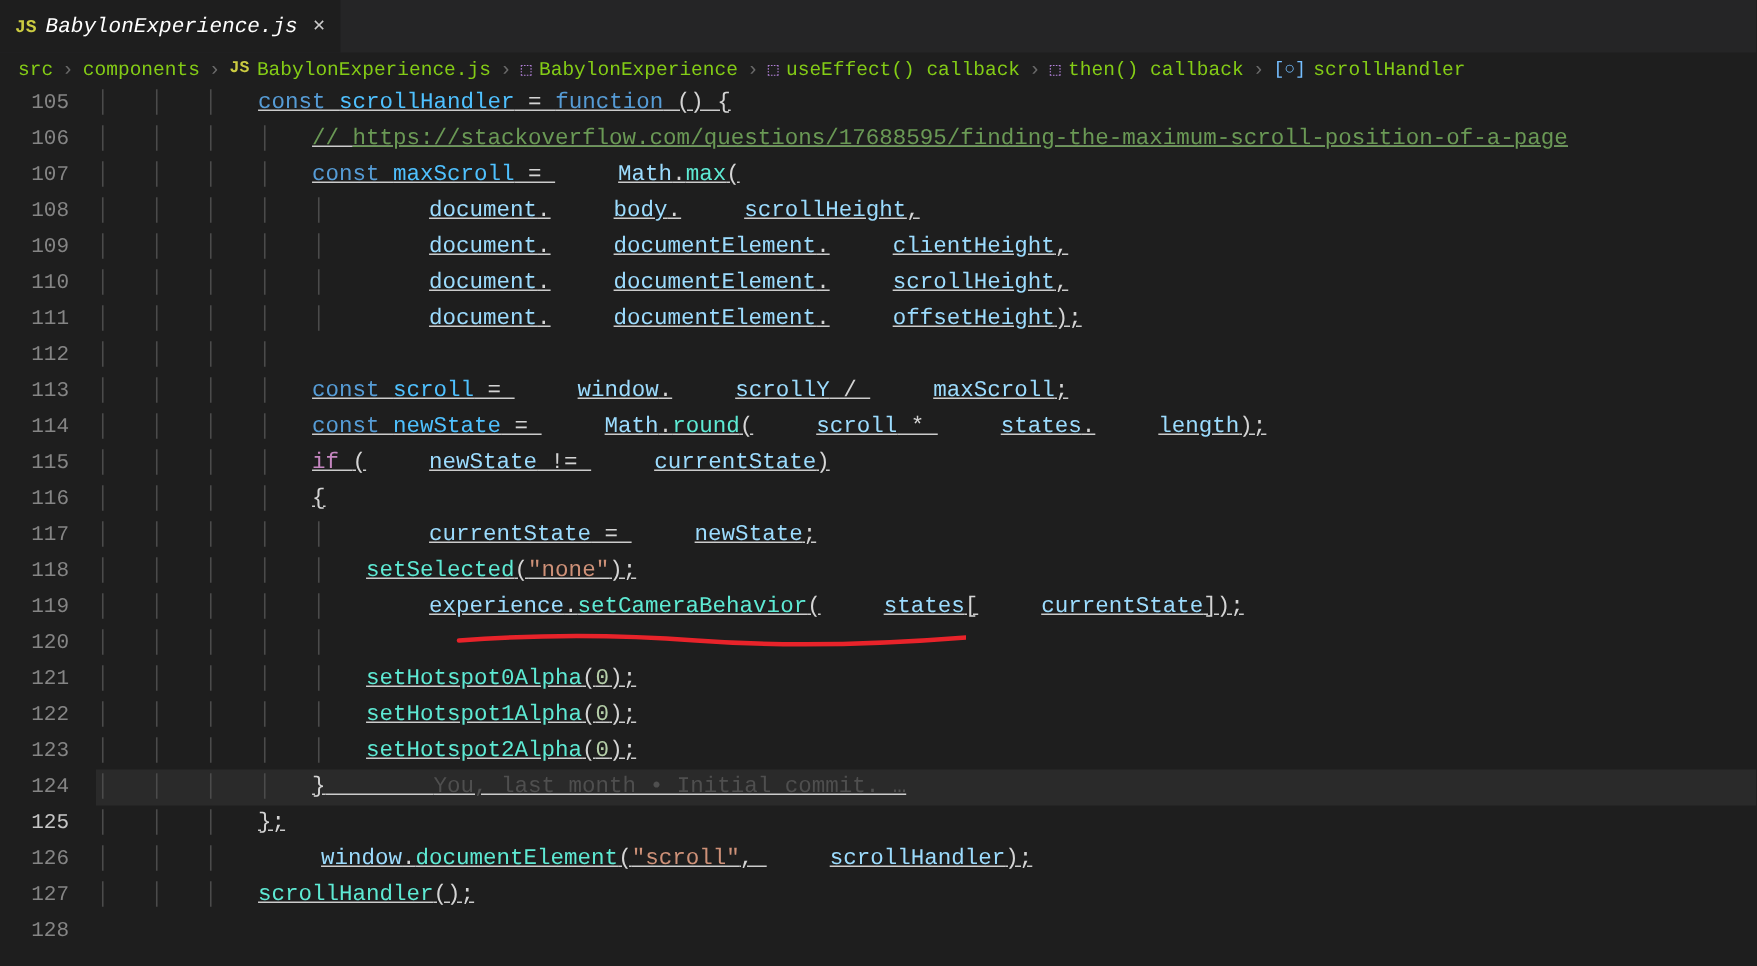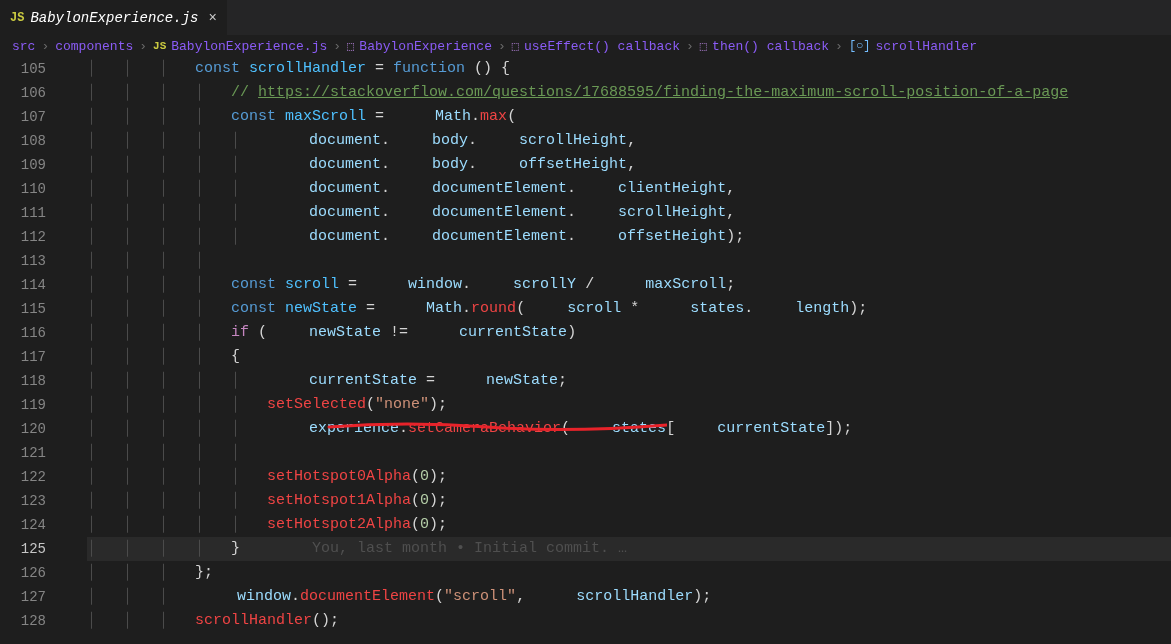--- a/index.html
+++ b/index.html
@@ -11,32 +11,32 @@
 .tab-bar { background:#252526; height:35px; display:flex; }
 .tab { background:#1e1e1e; display:flex; align-items:center; padding:0 10px; gap:6px; border-right:1px solid #252526; }
 .tab .jsicon { color:#cbcb41; font-weight:bold; font-size:12px; }
 .tab .lbl { color:#ffffff; font-style:italic; }
 .tab .close { color:#cccccc; font-size:14px; margin-left:4px; }
 .crumb-bar { height:22px; display:flex; align-items:center; padding:0 12px; font-size:13px; color:#a9a9a9; gap:2px; }
 .crumb-bar .sep { color:#6a6a6a; margin:0 4px; }
 .crumb-bar .jsicon { color:#cbcb41; font-weight:bold; font-size:11px; margin-right:3px; }
 .crumb-bar .cube, .crumb-bar .brackets { color:#b180d7; margin-right:3px; font-size:12px; }
 .crumb-bar .brackets { color:#75beff; }
-.crumb-bar .txt { color:#8b5cf6; }
-.editor { display:flex; height:calc(100% - 57px);gap:23px; }
+.crumb-bar .txt { color:#84cc16; }
+.editor { display:flex; height:calc(100% - 57px); }
 .gutter { width:64px; text-align:right; color:#858585; padding-right:18px; user-select:none; line-height:24px; }
 .code { flex:1; line-height:24px; font-size:15px; position:relative; }
-.line { white-space:pre; position:relative;}
+.line { white-space:pre; position:relative;text-decoration:underline;}
 .ln { display:block; }
 
 .kw  { color:#c586c0; }       
 .decl{ color:#569cd6; }       
 .var { color:#4fc1ff; }       
 .obj { color:#9cdcfe;padding-left:42px; }       
-.fn  { color:#ef4444; }       
+.fn  { color:#5eead4; }       
 .str { color:#ce9178; }       
 .num { color:#b5cea8; }       
 .cmt { color:#6a9955; }       
 .pn  { color:#d4d4d4; }       
 .link{ text-decoration:underline; }
 .blame { color:#4f4f4f; }
 .hl-line { background:#2a2a2a; }
 .gutter .cur { color:#c6c6c6; }
 
 .annot { position:absolute; left:80px; top:362px; width:500px; height:15px; pointer-events:none; }
@@ -103,21 +103,20 @@
     <span class="ln">126</span>
     <span class="ln">127</span>
     <span class="ln">128</span>
   </div>
 
   <div class="code">
     <div class="line"><span class="ig">│   │   │   </span><span class="decl">const </span><span class="var">scrollHandler</span><span class="pn"> = </span><span class="decl">function</span><span class="pn"> () {</span></div>
     <div class="line"><span class="ig">│   │   │   │   </span><span class="cmt">// </span><span class="cmt link">https://stackoverflow.com/questions/17688595/finding-the-maximum-scroll-position-of-a-page</span></div>
     <div class="line"><span class="ig">│   │   │   │   </span><span class="decl">const </span><span class="var">maxScroll</span><span class="pn"> = </span><span class="obj">Math</span><span class="pn">.</span><span class="fn">max</span><span class="pn">(</span></div>
     <div class="line"><span class="ig">│   │   │   │   │   </span><span class="obj">document</span><span class="pn">.</span><span class="obj">body</span><span class="pn">.</span><span class="obj">scrollHeight</span><span class="pn">,</span></div>
-    <div class="line"><span class="ig">│   │   │   │   │   </span><span class="obj">document</span><span class="pn">.</span><span class="obj">body</span><span class="pn">.</span><span class="obj">offsetHeight</span><span class="pn">,</span></div>
     <div class="line"><span class="ig">│   │   │   │   │   </span><span class="obj">document</span><span class="pn">.</span><span class="obj">documentElement</span><span class="pn">.</span><span class="obj">clientHeight</span><span class="pn">,</span></div>
     <div class="line"><span class="ig">│   │   │   │   │   </span><span class="obj">document</span><span class="pn">.</span><span class="obj">documentElement</span><span class="pn">.</span><span class="obj">scrollHeight</span><span class="pn">,</span></div>
     <div class="line"><span class="ig">│   │   │   │   │   </span><span class="obj">document</span><span class="pn">.</span><span class="obj">documentElement</span><span class="pn">.</span><span class="obj">offsetHeight</span><span class="pn">);</span></div>
     <div class="line"><span class="ig">│   │   │   │   </span></div>
     <div class="line"><span class="ig">│   │   │   │   </span><span class="decl">const </span><span class="var">scroll</span><span class="pn"> = </span><span class="obj">window</span><span class="pn">.</span><span class="obj">scrollY</span><span class="pn"> / </span><span class="obj">maxScroll</span><span class="pn">;</span></div>
     <div class="line"><span class="ig">│   │   │   │   </span><span class="decl">const </span><span class="var">newState</span><span class="pn"> = </span><span class="obj">Math</span><span class="pn">.</span><span class="fn">round</span><span class="pn">(</span><span class="obj">scroll</span><span class="pn"> * </span><span class="obj">states</span><span class="pn">.</span><span class="obj">length</span><span class="pn">);</span></div>
     <div class="line"><span class="ig">│   │   │   │   </span><span class="kw">if </span><span class="pn">(</span><span class="obj">newState</span><span class="pn"> != </span><span class="obj">currentState</span><span class="pn">)</span></div>
     <div class="line"><span class="ig">│   │   │   │   </span><span class="pn">{</span></div>
     <div class="line"><span class="ig">│   │   │   │   │   </span><span class="obj">currentState</span><span class="pn"> = </span><span class="obj">newState</span><span class="pn">;</span></div>
     <div class="line"><span class="ig">│   │   │   │   │   </span><span class="fn">setSelected</span><span class="pn">(</span><span class="str">"none"</span><span class="pn">);</span></div>

